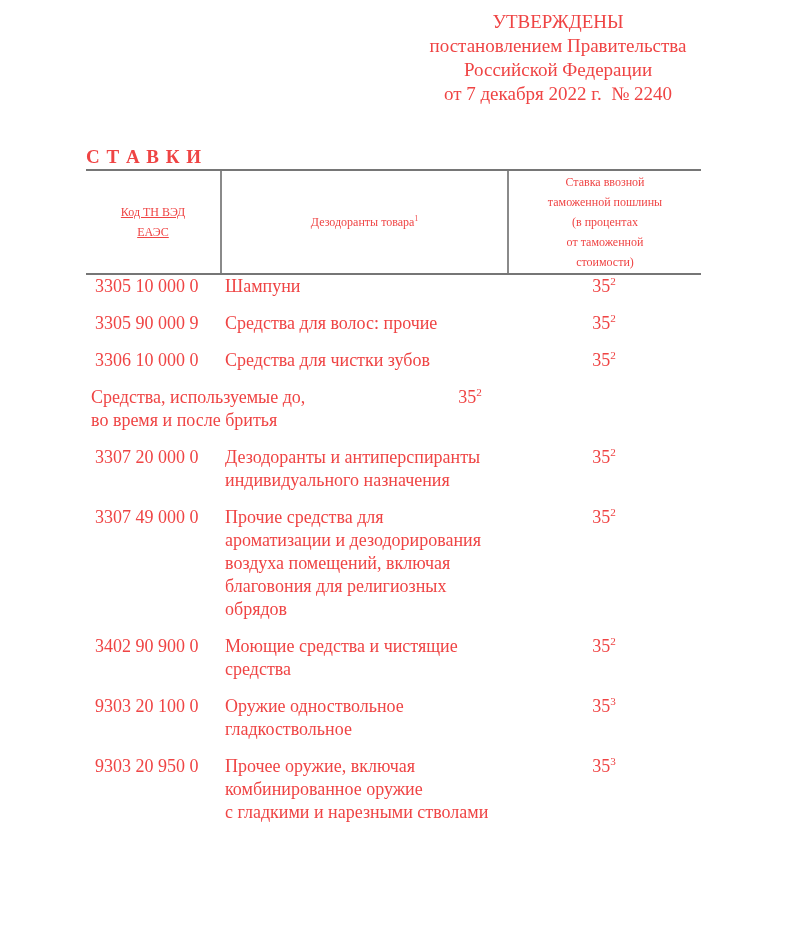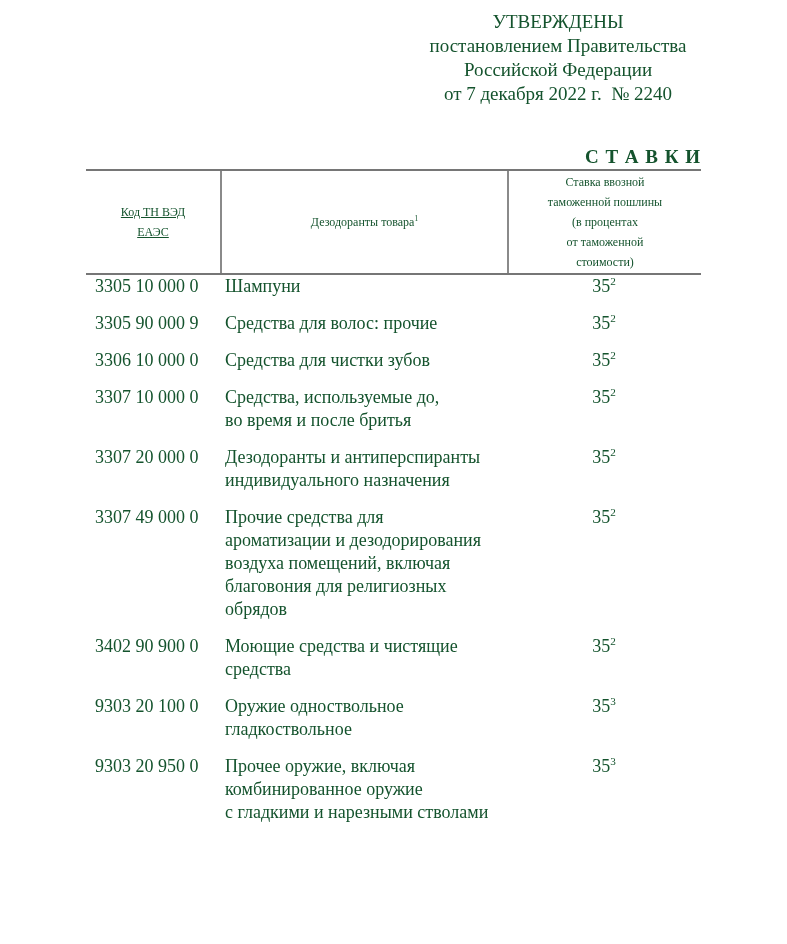--- a/index.html
+++ b/index.html
@@ -1,39 +1,39 @@
 <!DOCTYPE html>
 <html lang="ru"><head>
 <meta charset="utf-8">
 <style>
   html, body { margin: 0; padding: 0; background: #ffffff; }
   .page {
     width: 787px;
     height: 944px;
     background: #ffffff;
-    color: #14532d;
+    color: #ef4444;
     font-family: "Liberation Serif", "DejaVu Serif", serif;
     position: relative;
     overflow: hidden;
     margin: 0 auto;
   }
   .content { width: 615px; margin: 0 auto; }
 
   .approval {
     width: 286px;
     margin-left: auto;
     padding-top: 10px;
     text-align: center;
     font-size: 19px;
     line-height: 24px;
   }
 
   .doc-title {
     margin-top: 38px;
-    text-align: right;
+    text-align: left;
     font-size: 19px;
     font-weight: bold;
     letter-spacing: 1px;
     line-height: 25px;
   }
 
   .doc-subtitle {
     margin-top: 5px;
     text-align: center;
     font-size: 19px;
@@ -131,21 +131,20 @@
           <div class="cell rate"><span>35</span><sup>2</sup></div>
         </div>
 
         <div class="trow">
           <div class="cell code">3306 10 000 0</div>
           <div class="cell name">Средства для чистки зубов</div>
           <div class="cell rate"><span>35</span><sup>2</sup></div>
         </div>
 
         <div class="trow">
-          <div class="cell code">3307 10 000 0</div>
           <div class="cell name">Средства, используемые до,
 во время и после бритья</div>
           <div class="cell rate"><span>35</span><sup>2</sup></div>
         </div>
 
         <div class="trow">
           <div class="cell code">3307 20 000 0</div>
           <div class="cell name">Дезодоранты и антиперспиранты
 индивидуального назначения</div>
           <div class="cell rate"><span>35</span><sup>2</sup></div>

